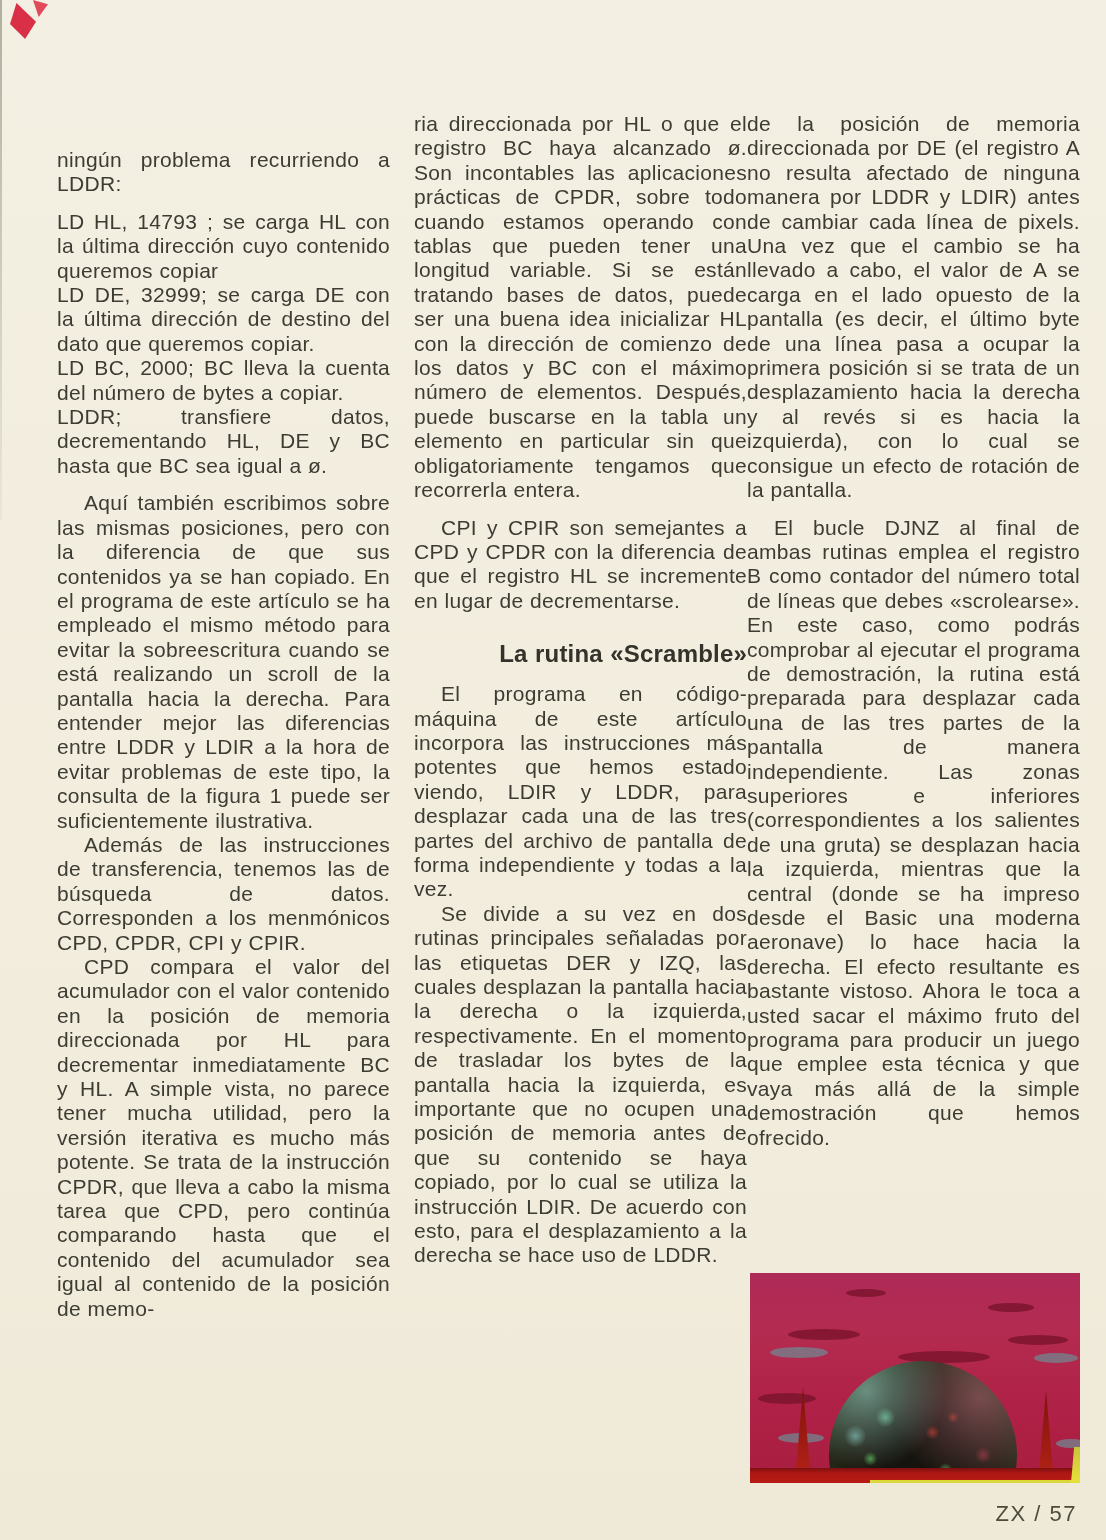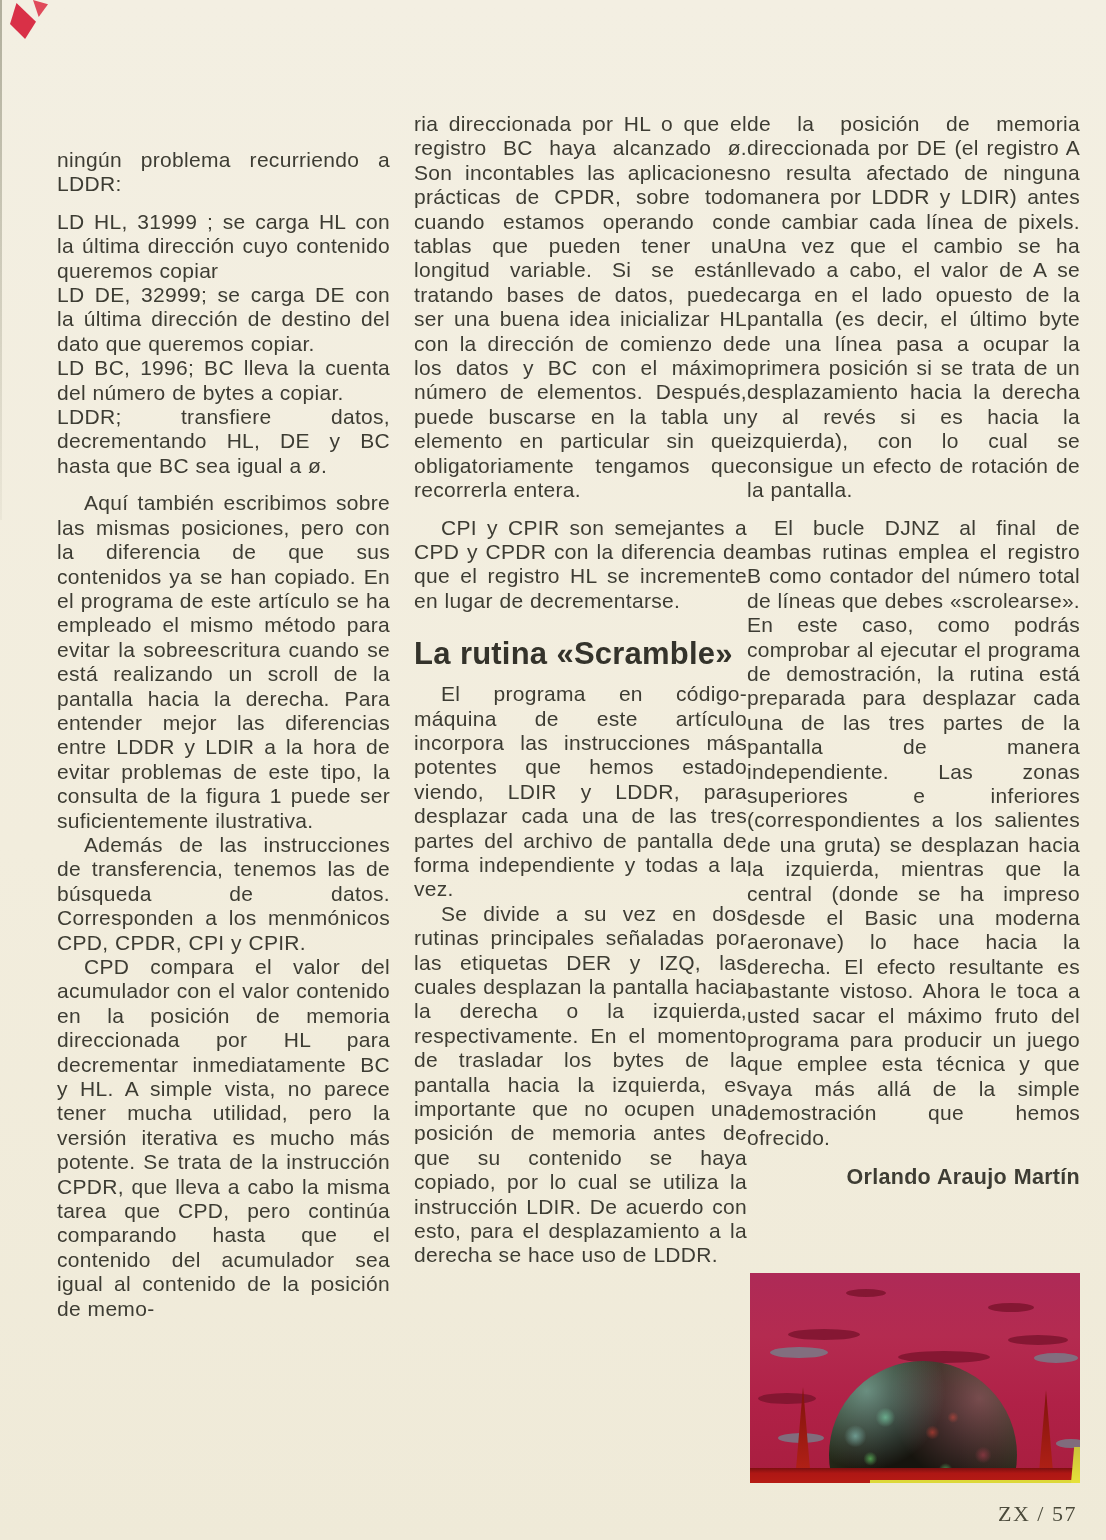--- a/index.html
+++ b/index.html
@@ -38,23 +38,23 @@
   .col-1{left:57px;margin-top:36px;}
   .col-2{left:414px;}
   .col-3{left:747px;}
   .col p{margin:0;}
   .col p.plain{margin:0 0 13px 0;}
   .col p.code{margin:0;}
   .col p.indent{text-indent:27px;}
   .col p.gap{margin-top:13px;}
   .col h3{
     margin:27px 0 15px 0;
-    font-size:31px;line-height:27px;
+    font-size:24px;line-height:27px;
     font-weight:bold;color:#34332b;
-    text-align:left;letter-spacing:0.2px;
+    text-align:right;letter-spacing:0.2px;
     white-space:pre-line;
   }
   .col p.byline{
     margin-top:15px;
     text-align:right;font-weight:bold;
     text-indent:0;font-size:21.5px;
   }
   
   .photo{
     position:absolute;left:750px;top:1273px;width:330px;height:210px;
@@ -99,54 +99,53 @@
   .spike-left{left:46px;top:114px;}
   .spike-right{left:289px;top:117px;}
   .sliver{
     position:absolute;right:0;bottom:0;width:9px;height:36px;
     background:linear-gradient(180deg,#cbc33a,#e6e23a);
     clip-path:polygon(35% 0,100% 0,100% 100%,0 100%);
   }
   
   .footer{
     position:absolute;right:29px;top:1501px;
-    font-family:Liberation Serif, serif;
+    font-family:Liberation Sans, sans-serif;
     font-size:22px;letter-spacing:1.5px;color:#4c4b3c;
   }
 </style>
 </head>
 <body>
 
 <div class="page">
 
   <div class="scan-edge"></div>
   <div class="corner-mark-a"></div>
   <div class="corner-mark-b"></div>
 
   <div class="col col-1">
       <p class="plain">ningún problema recurriendo a LDDR:</p>
-      <p class="code">LD HL, 31999 ; se carga HL con la última dirección cuyo contenido queremos copiar</p>
+      <p class="code">LD HL, 14793 ; se carga HL con la última dirección cuyo contenido queremos copiar</p>
       <p class="code">LD DE, 32999; se carga DE con la última dirección de destino del dato que queremos copiar.</p>
-      <p class="code">LD BC, 1996; BC lleva la cuenta del número de bytes a copiar.</p>
+      <p class="code">LD BC, 2000; BC lleva la cuenta del número de bytes a copiar.</p>
       <p class="code">LDDR; transfiere datos, decrementando HL, DE y BC hasta que BC sea igual a ø.</p>
       <p class="indent gap">Aquí también escribimos sobre las mismas posiciones, pero con la diferencia de que sus contenidos ya se han copiado. En el programa de este artículo se ha empleado el mismo método para evitar la sobreescritura cuando se está realizando un scroll de la pantalla hacia la derecha. Para entender mejor las diferencias entre LDDR y LDIR a la hora de evitar problemas de este tipo, la consulta de la figura 1 puede ser suficientemente ilustrativa.</p>
       <p class="indent">Además de las instrucciones de transferencia, tenemos las de búsqueda de datos. Corresponden a los menmónicos CPD, CPDR, CPI y CPIR.</p>
       <p class="indent">CPD compara el valor del acumulador con el valor contenido en la posición de memoria direccionada por HL para decrementar inmediatamente BC y HL. A simple vista, no parece tener mucha utilidad, pero la versión iterativa es mucho más potente. Se trata de la instrucción CPDR, que lleva a cabo la misma tarea que CPD, pero continúa comparando hasta que el contenido del acumulador sea igual al contenido de la posición de memo-</p>
     </div>
   <div class="col col-2">
       <p class="plain">ria direccionada por HL o que el registro BC haya alcanzado ø. Son incontables las aplicaciones prácticas de CPDR, sobre todo cuando estamos operando con tablas que pueden tener una longitud variable. Si se están tratando bases de datos, puede ser una buena idea inicializar HL con la dirección de comienzo de los datos y BC con el máximo número de elementos. Después, puede buscarse en la tabla un elemento en particular sin que obligatoriamente tengamos que recorrerla entera.</p>
       <p class="indent">CPI y CPIR son semejantes a CPD y CPDR con la diferencia de que el registro HL se incremente en lugar de decrementarse.</p>
       <h3>La rutina «Scramble»</h3>
       <p class="indent">El programa en código-máquina de este artículo incorpora las instrucciones más potentes que hemos estado viendo, LDIR y LDDR, para desplazar cada una de las tres partes del archivo de pantalla de forma independiente y todas a la vez.</p>
       <p class="indent">Se divide a su vez en dos rutinas principales señaladas por las etiquetas DER y IZQ, las cuales desplazan la pantalla hacia la derecha o la izquierda, respectivamente. En el momento de trasladar los bytes de la pantalla hacia la izquierda, es importante que no ocupen una posición de memoria antes de que su contenido se haya copiado, por lo cual se utiliza la instrucción LDIR. De acuerdo con esto, para el desplazamiento a la derecha se hace uso de LDDR.</p>
     </div>
   <div class="col col-3">
       <p class="plain">de la posición de memoria direccionada por DE (el registro A no resulta afectado de ninguna manera por LDDR y LDIR) antes de cambiar cada línea de pixels. Una vez que el cambio se ha llevado a cabo, el valor de A se carga en el lado opuesto de la pantalla (es decir, el último byte de una línea pasa a ocupar la primera posición si se trata de un desplazamiento hacia la derecha y al revés si es hacia la izquierda), con lo cual se consigue un efecto de rotación de la pantalla.</p>
       <p class="indent">El bucle DJNZ al final de ambas rutinas emplea el registro B como contador del número total de líneas que debes «scrolearse». En este caso, como podrás comprobar al ejecutar el programa de demostración, la rutina está preparada para desplazar cada una de las tres partes de la pantalla de manera independiente. Las zonas superiores e inferiores (correspondientes a los salientes de una gruta) se desplazan hacia la izquierda, mientras que la central (donde se ha impreso desde el Basic una moderna aeronave) lo hace hacia la derecha. El efecto resultante es bastante vistoso. Ahora le toca a usted sacar el máximo fruto del programa para producir un juego que emplee esta técnica y que vaya más allá de la simple demostración que hemos ofrecido.</p>
-      <p class="byline">Orlando Araujo Martín</p>
     </div>
 
   <div class="photo">
     <div class="streak dark" style="left:38px;top:56px;width:72px;height:11px;"></div>
     <div class="streak dark" style="left:148px;top:78px;width:92px;height:12px;"></div>
     <div class="streak dark" style="left:258px;top:62px;width:60px;height:10px;"></div>
     <div class="streak dark" style="left:8px;top:120px;width:58px;height:11px;"></div>
     <div class="streak dark" style="left:238px;top:30px;width:46px;height:9px;"></div>
     <div class="streak dark" style="left:96px;top:16px;width:40px;height:8px;"></div>
     <div class="streak gray" style="left:20px;top:74px;width:58px;height:11px;"></div>

